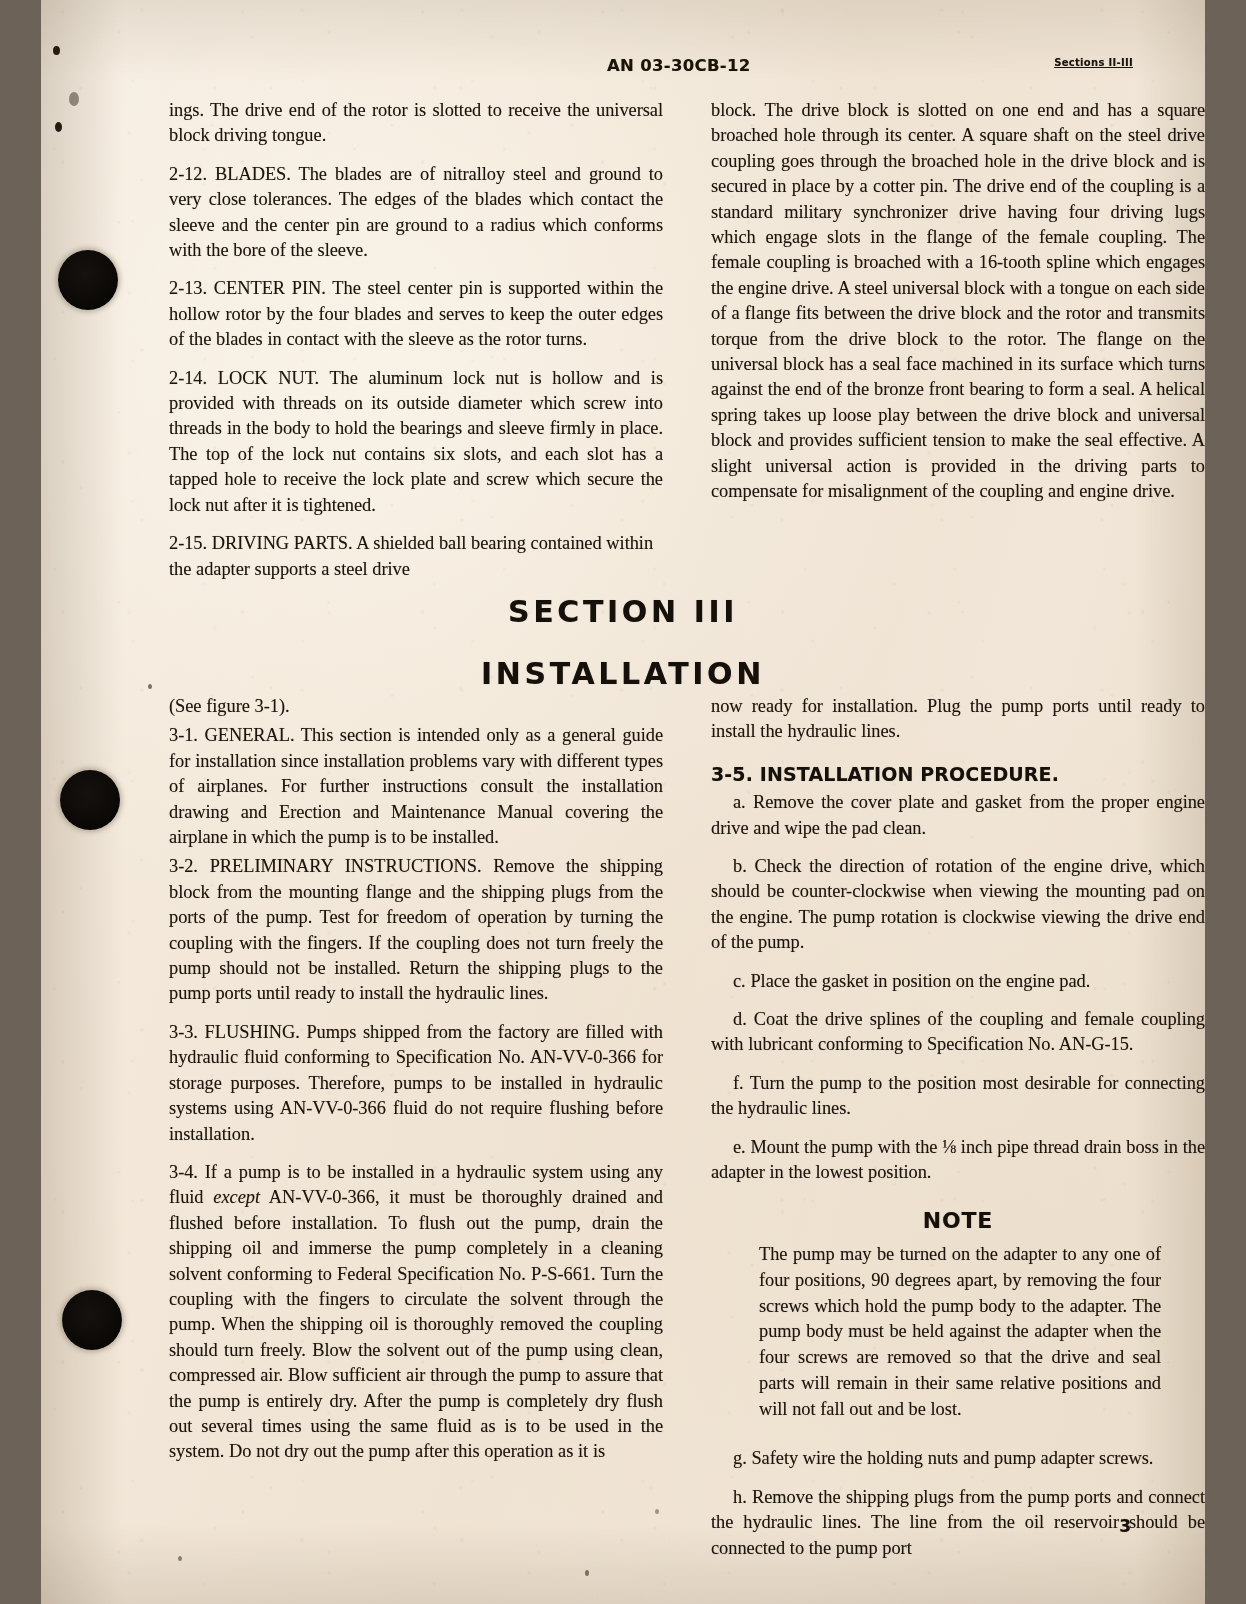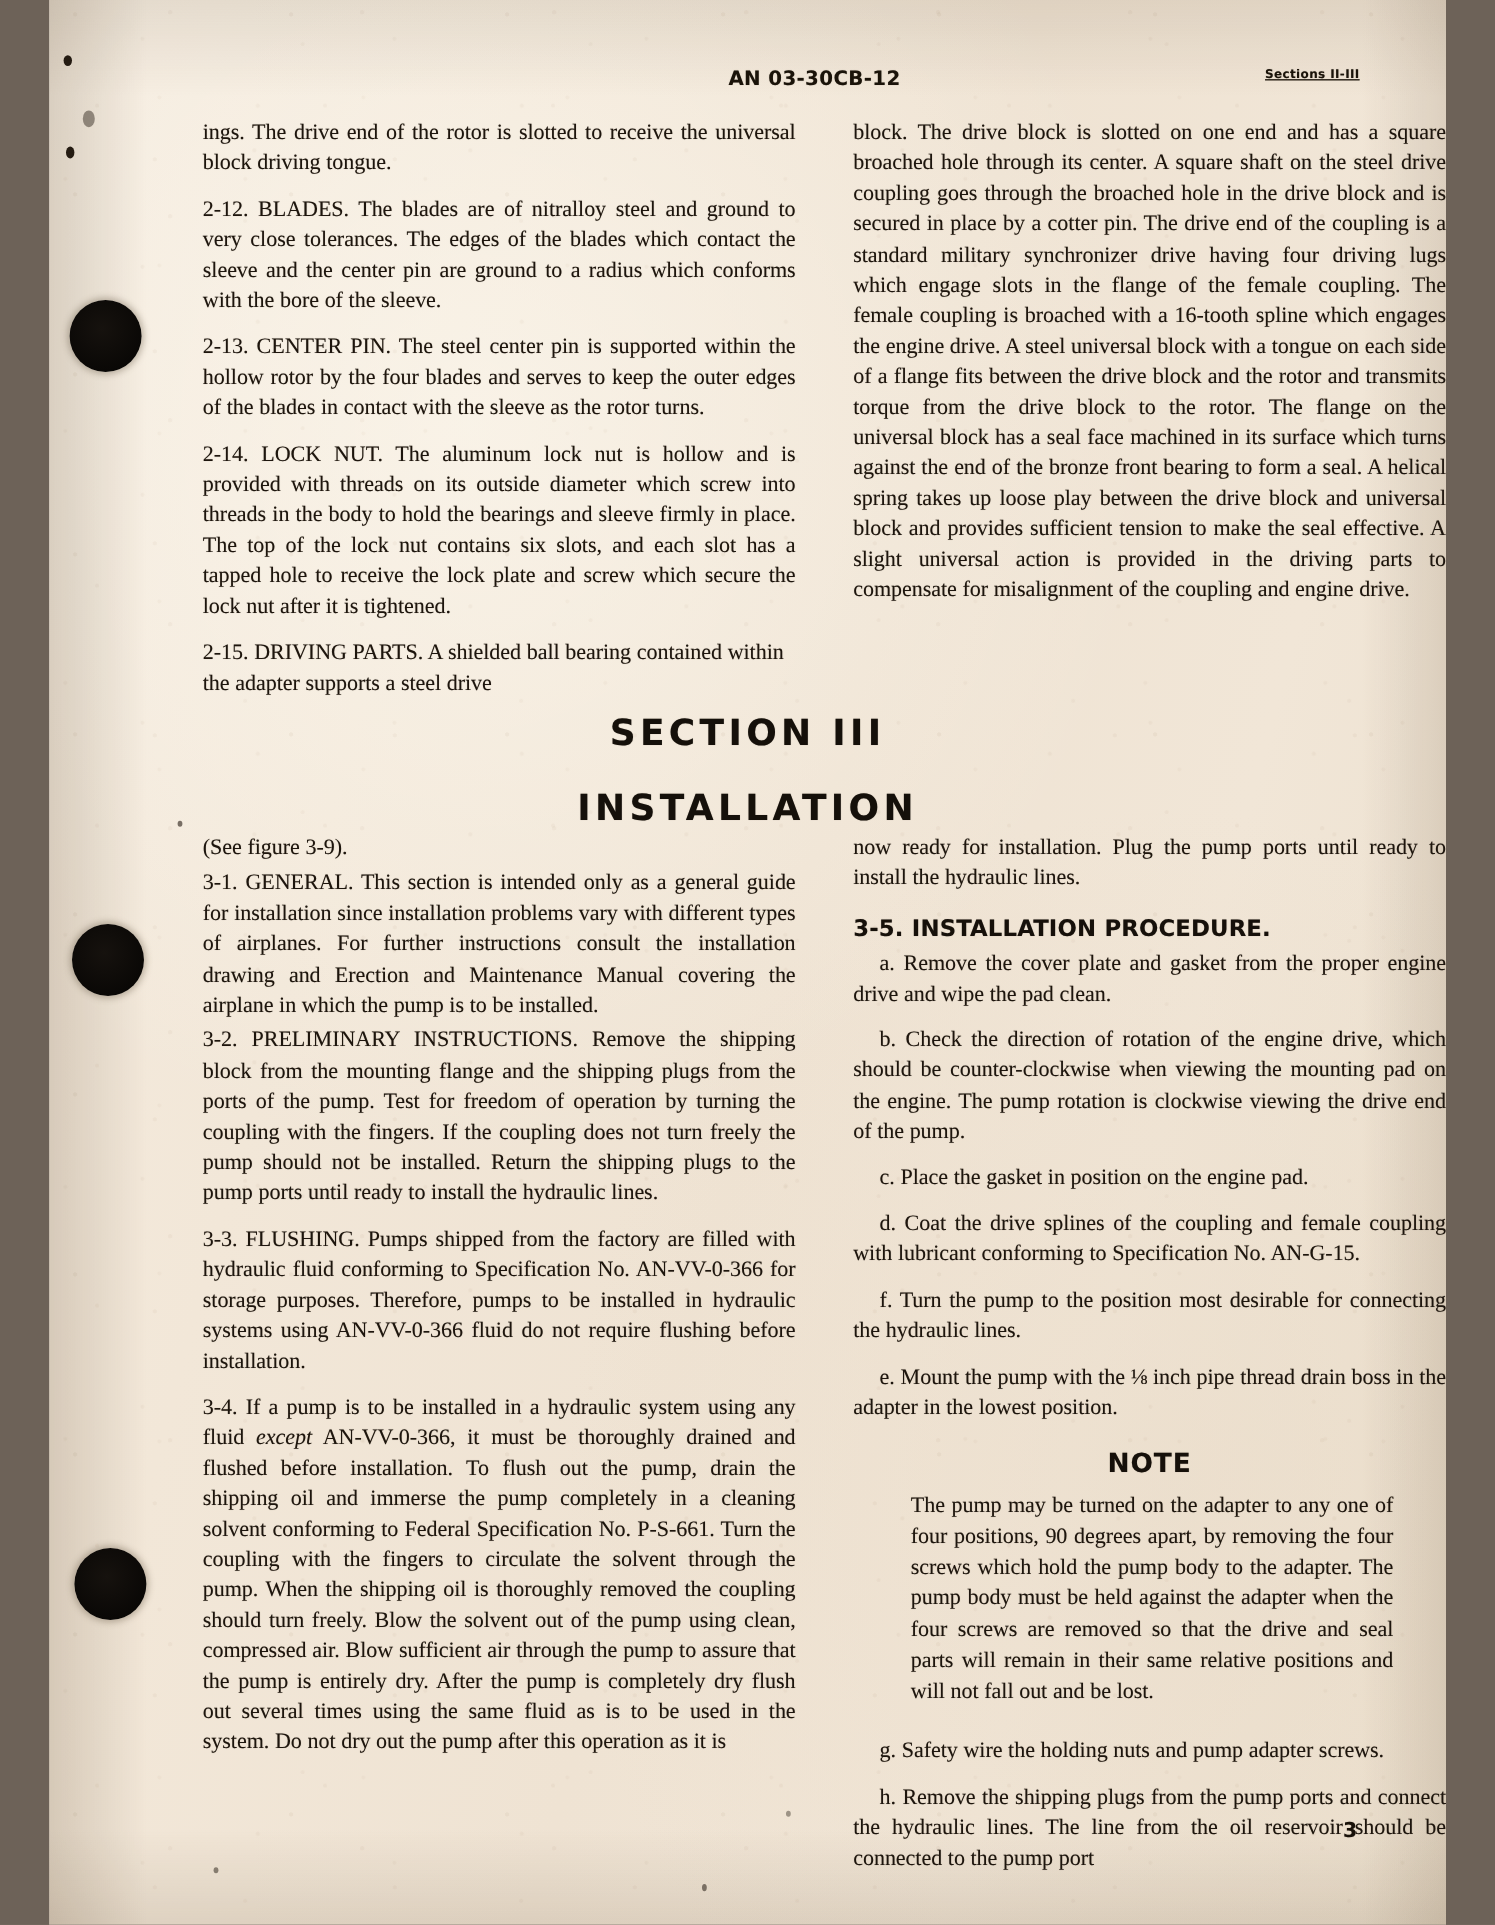--- a/index.html
+++ b/index.html
@@ -233,21 +233,21 @@
   <div class="col right blk-top-right">
     <p>block. The drive block is slotted on one end and has a square broached hole through its center. A square shaft on the steel drive coupling goes through the broached hole in the drive block and is secured in place by a cotter pin. The drive end of the coupling is a standard military synchronizer drive having four driving lugs which engage slots in the flange of the female coupling. The female coupling is broached with a 16-tooth spline which engages the engine drive. A steel universal block with a tongue on each side of a flange fits between the drive block and the rotor and transmits torque from the drive block to the rotor. The flange on the universal block has a seal face machined in its surface which turns against the end of the bronze front bearing to form a seal. A helical spring takes up loose play between the drive block and universal block and provides sufficient tension to make the seal effective. A slight universal action is provided in the driving parts to compensate for misalignment of the coupling and engine drive.</p>
   </div>
 
   <div class="section-title">
     <div class="line1">SECTION III</div>
     <div class="line2">INSTALLATION</div>
   </div>
 
   <div class="col left blk-bot-left">
-    <p>(See figure 3-9).</p>
+    <p>(See figure 3-1).</p>
     <p class="cont" style="margin-top:4px;">3-1. GENERAL.  This section is intended only as a general guide for installation since installation problems vary with different types of airplanes. For further instructions consult the installation drawing and Erection and Maintenance Manual covering the airplane in which the pump is to be installed.</p>
     <p class="cont" style="margin-top:4px;">3-2. PRELIMINARY INSTRUCTIONS.  Remove the shipping block from the mounting flange and the shipping plugs from the ports of the pump. Test for freedom of operation by turning the coupling with the fingers. If the coupling does not turn freely the pump should not be installed. Return the shipping plugs to the pump ports until ready to install the hydraulic lines.</p>
     <p>3-3. FLUSHING.   Pumps shipped from the factory are filled with hydraulic fluid conforming to Specification No. AN-VV-0-366 for storage purposes. Therefore, pumps to be installed in hydraulic systems using AN-VV-0-366 fluid do not require flushing before installation.</p>
     <p><span>3-4. If a pump is to be installed in a hydraulic system using any fluid </span><em>except</em><span> AN-VV-0-366, it must be thoroughly drained and flushed before installation. To flush out the pump, drain the shipping oil and immerse the pump completely in a cleaning solvent conforming to Federal Specification No. P-S-661. Turn the coupling with the fingers to circulate the solvent through the pump. When the shipping oil is thoroughly removed the coupling should turn freely. Blow the solvent out of the pump using clean, compressed air. Blow sufficient air through the pump to assure that the pump is entirely dry. After the pump is completely dry flush out several times using the same fluid as is to be used in the system. Do not dry out the pump after this operation as it is</span></p>
   </div>
 
   <div class="col right blk-bot-right">
     <p>now ready for installation. Plug the pump ports until ready to install the hydraulic lines.</p>
 
     <div class="subhead">3-5. INSTALLATION PROCEDURE.</div>

